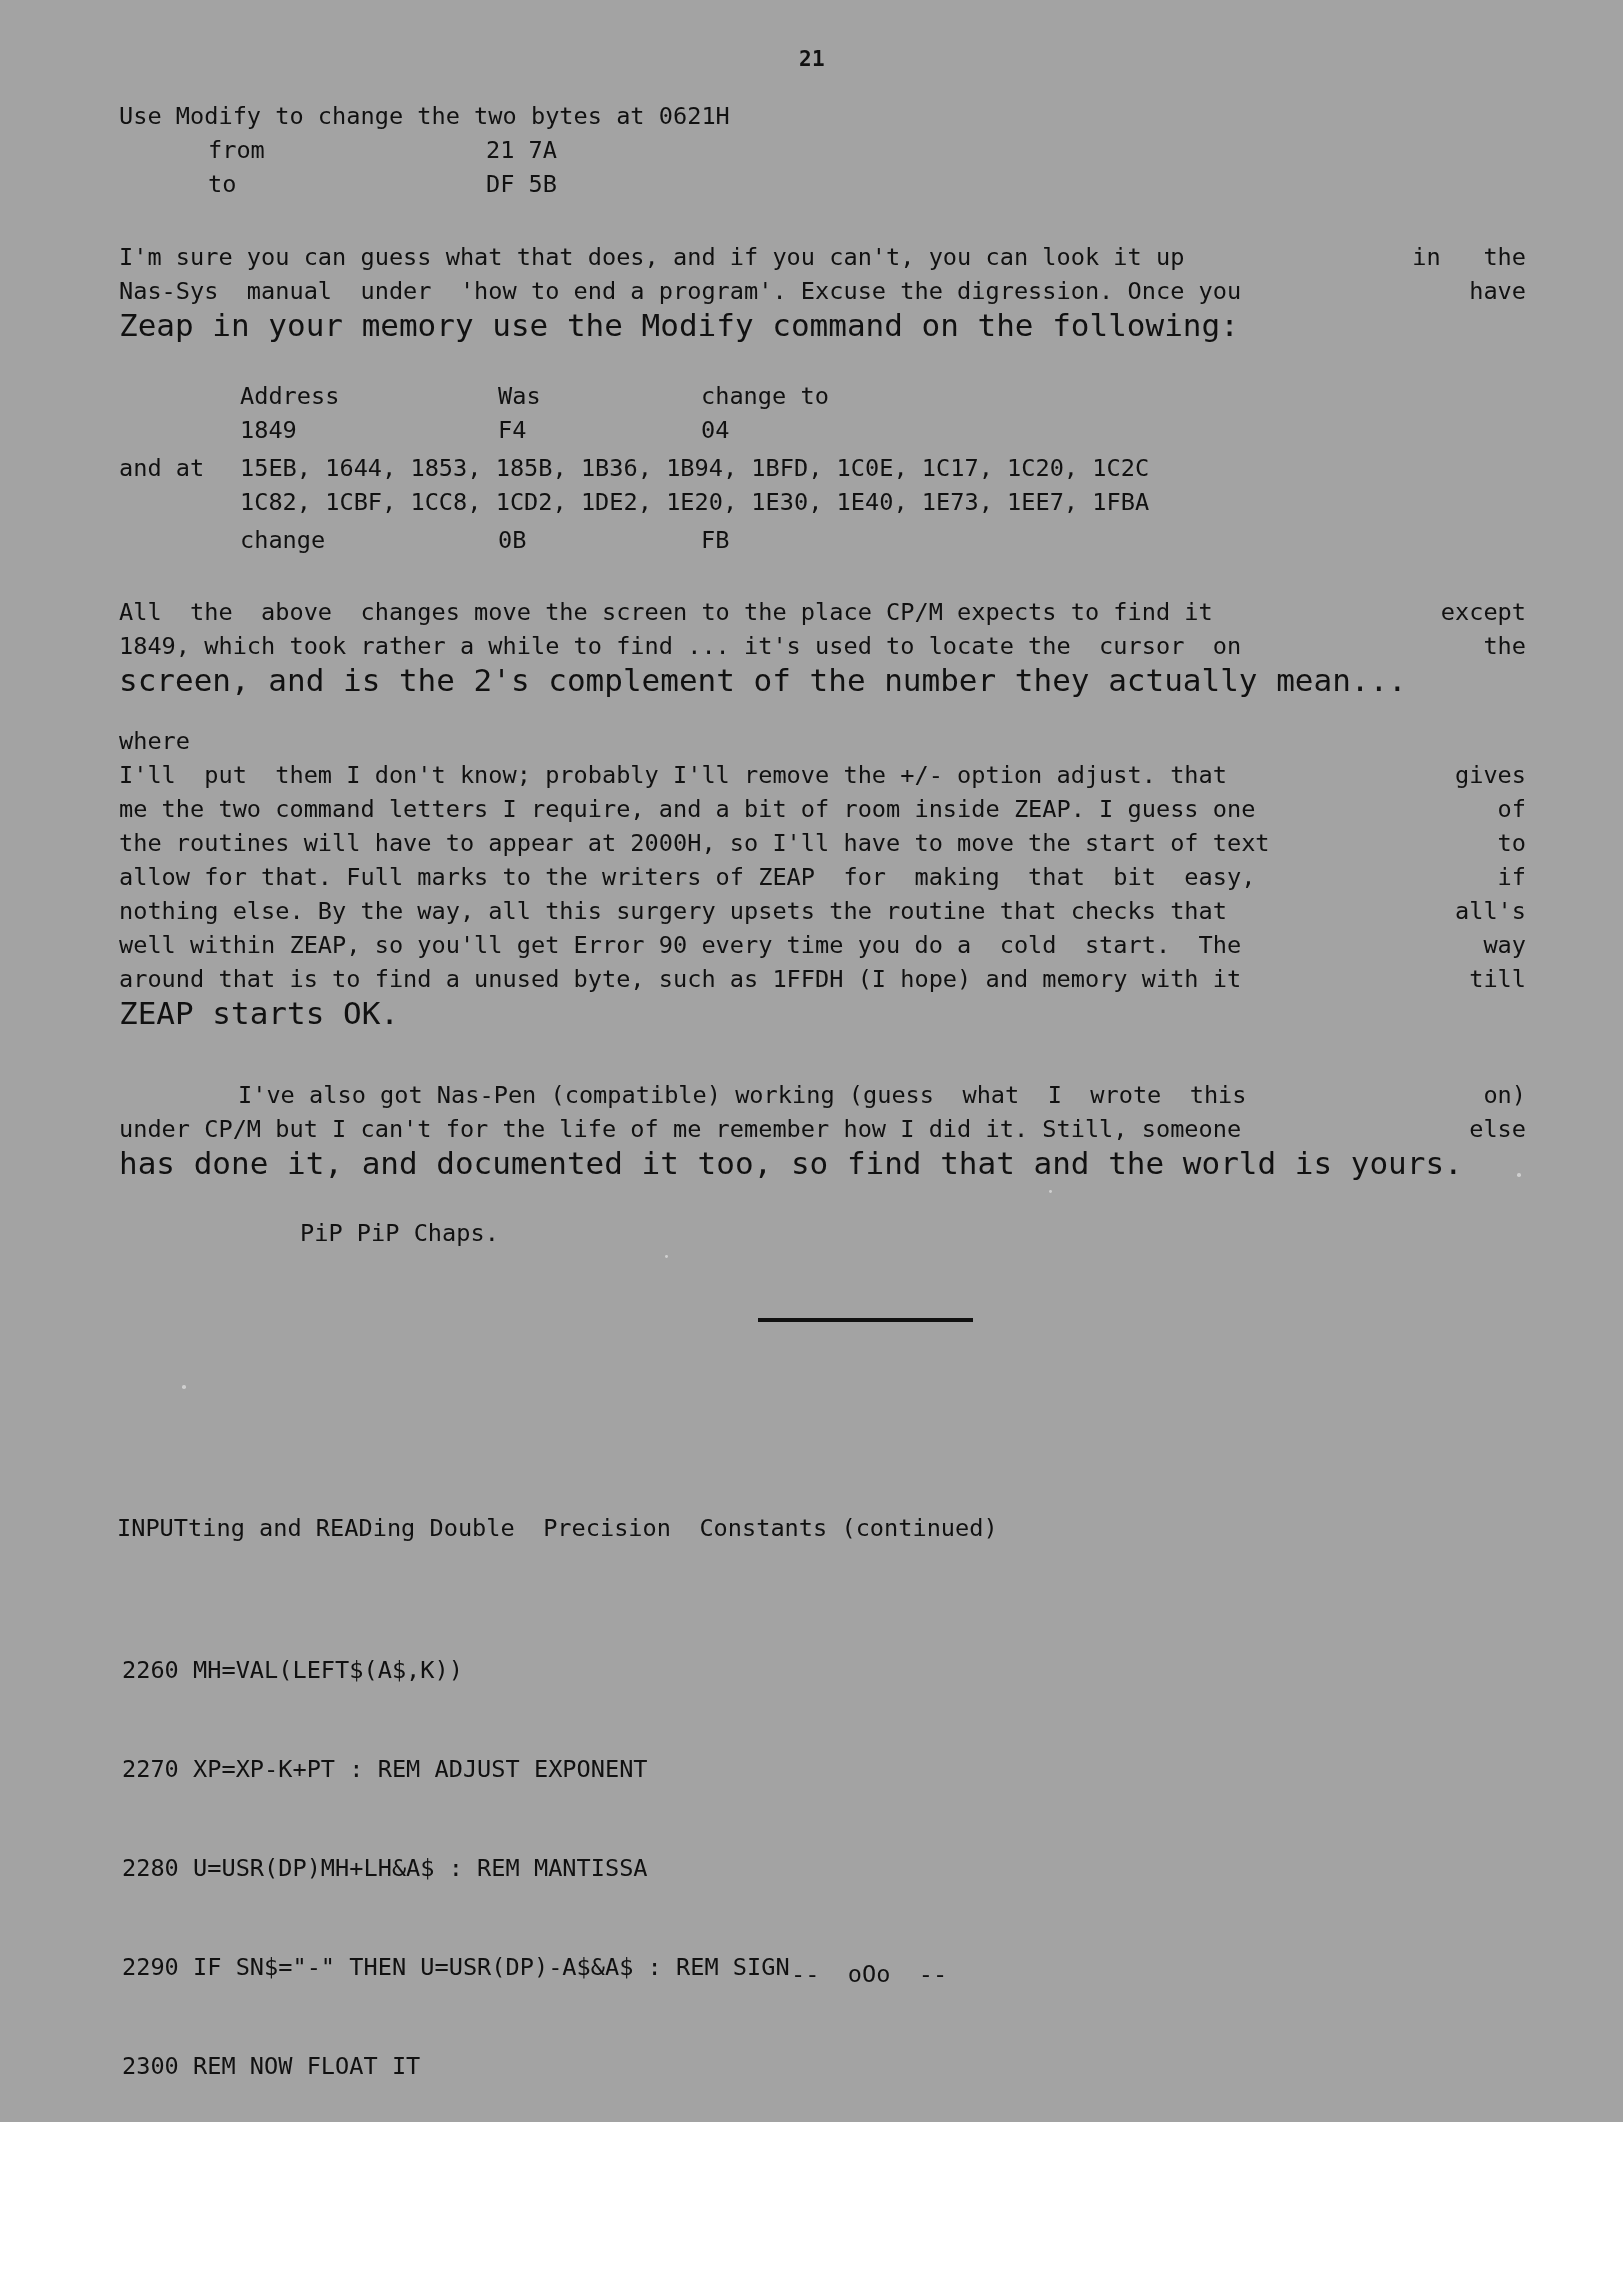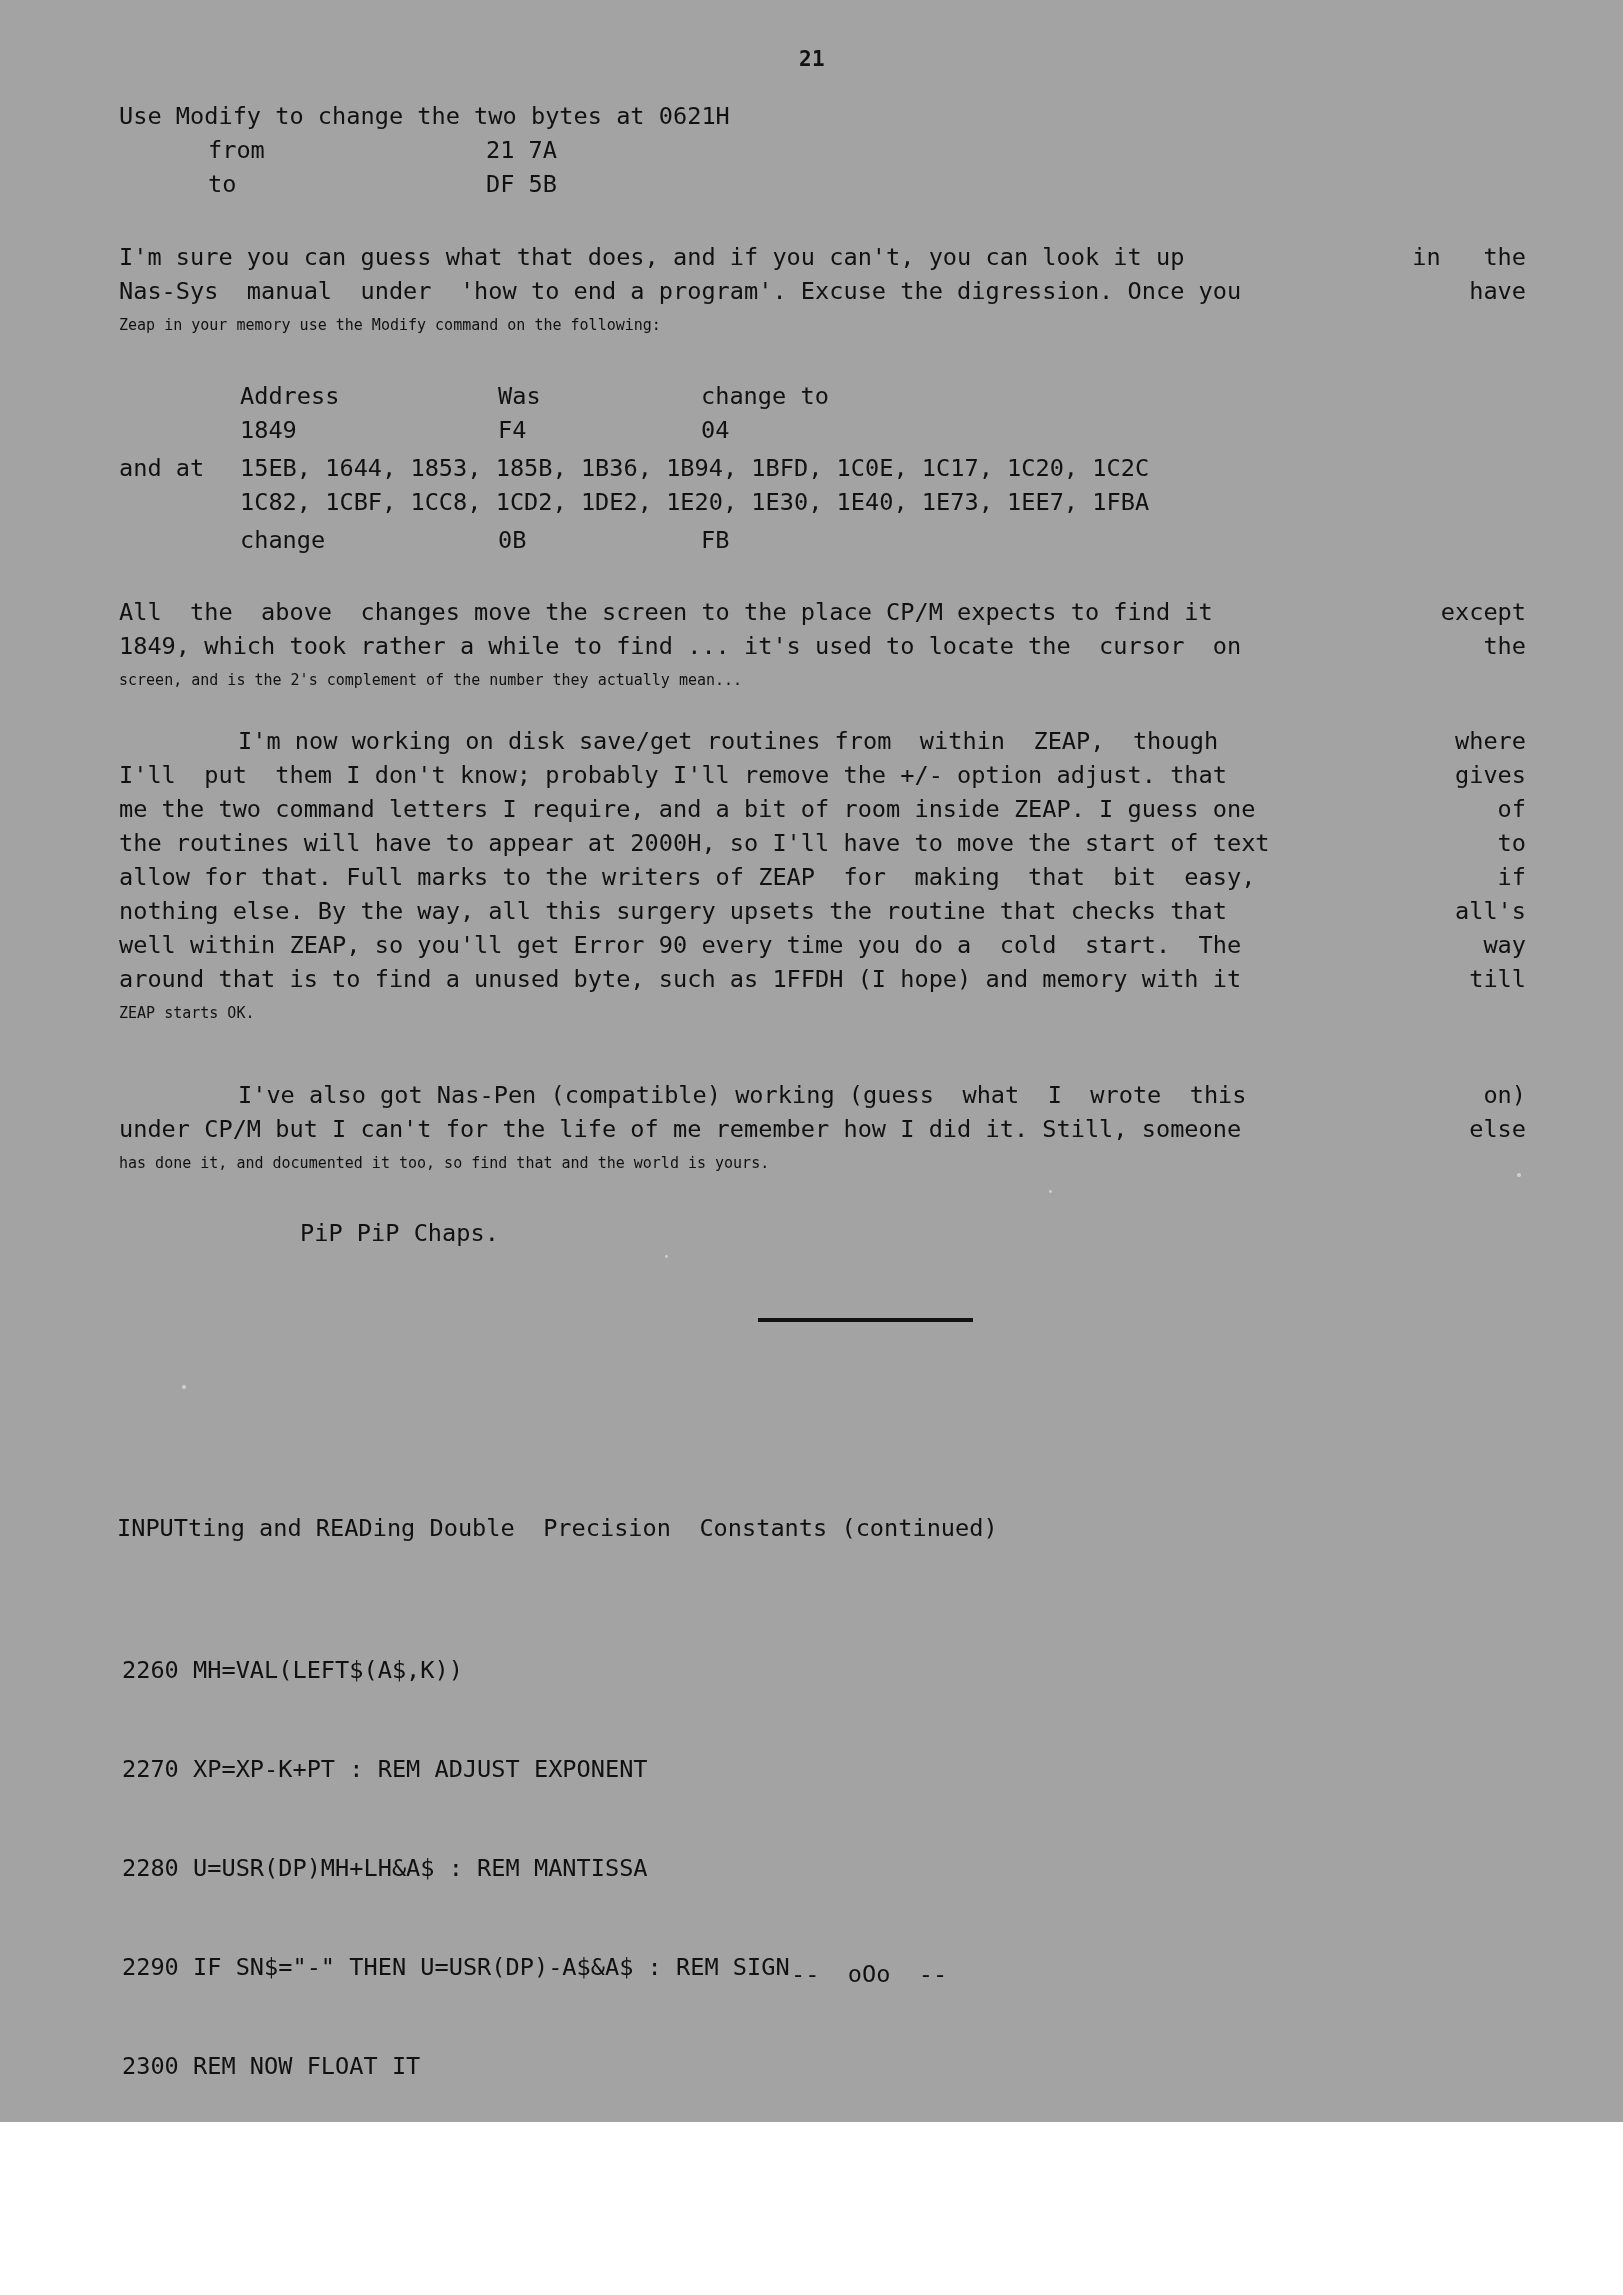--- a/index.html
+++ b/index.html
@@ -32,21 +32,21 @@
   
   .col {
     position: absolute;
     left: 119px;
     width: 1407px;
   }
 
   
   .l {
     display: block;
-    font-size: 15px;
+    font-size: 31px;
     line-height: 34px;
     white-space: pre;
   }
   .lj {
     display: flex;
     justify-content: space-between;
     font-size: 23.6px;
     line-height: 34px;
   }
   .lj > span { white-space: pre; }
@@ -150,21 +150,20 @@
     </div>
     <div class="lj">
       <span>1849, which took rather a while to find ... it's used to locate the  cursor  on</span>
       <span>the</span>
     </div>
     <div class="l">screen, and is the 2's complement of the number they actually mean...</div>
   </div>
 
   <div class="col" style="top:724px;">
     <div class="lj">
-      <span style="padding-left:119px;">I'm now working on disk save/get routines from  within  ZEAP,  though</span>
       <span>where</span>
     </div>
     <div class="lj">
       <span>I'll  put  them I don't know; probably I'll remove the +/- option adjust. that</span>
       <span>gives</span>
     </div>
     <div class="lj">
       <span>me the two command letters I require, and a bit of room inside ZEAP. I guess one</span>
       <span>of</span>
     </div>

